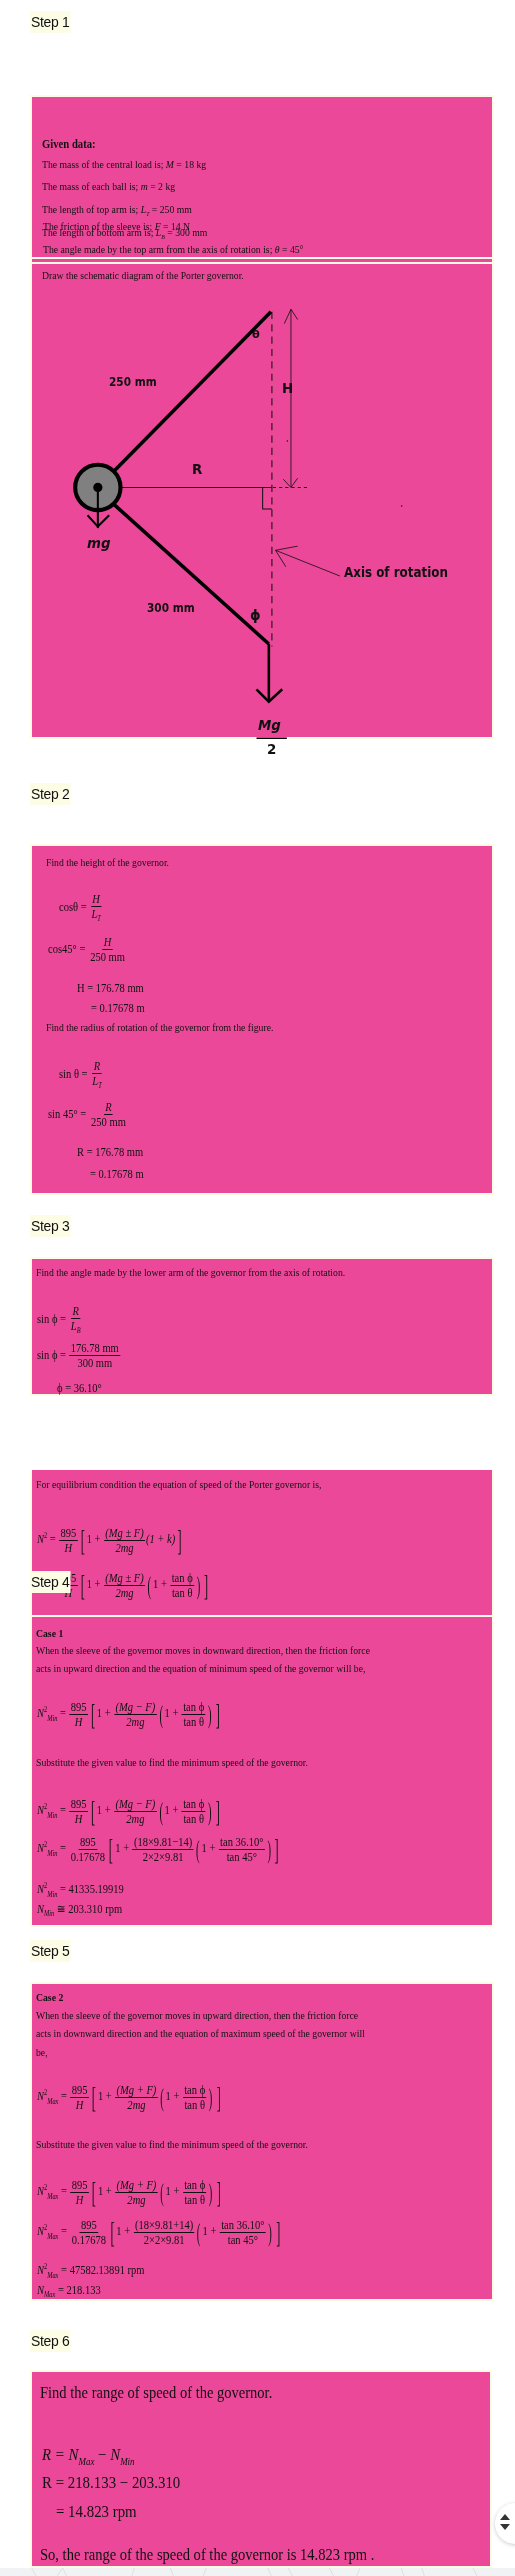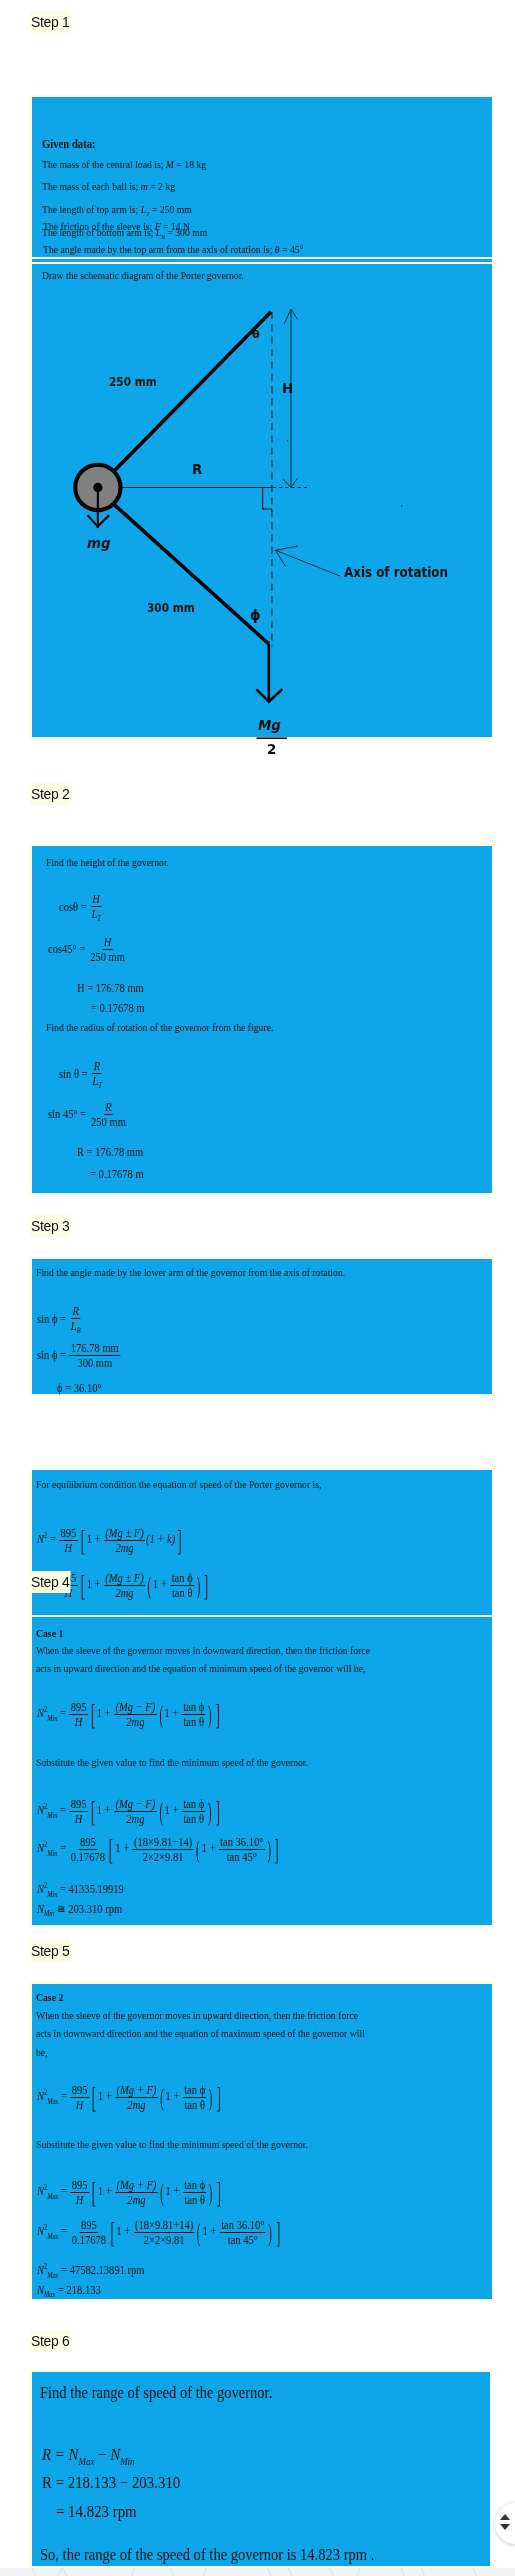--- a/index.html
+++ b/index.html
@@ -1,21 +1,21 @@
 <!DOCTYPE html>
 <html style="font-size:8.2px"><head>
 <meta charset="utf-8">
 <style>
   html, body { margin: 0; padding: 0; }
   body { width: 515px; height: 2686px; background: #ffffff; position: relative; overflow: hidden;
          font-family: "Liberation Serif", serif; color: #111; }
   .abs { position: absolute; }
   .step-title { position: absolute; left: 30px; font-family: "Liberation Sans", sans-serif; font-size: 15.5px;
                 background: #fdfde6; padding: 2.1px 1px; color: #111; letter-spacing: -0.3px; transform: scaleX(0.9); transform-origin: left; }
-  .card { position: absolute; left: 30px; width: 464px; background: #0ea5e9; border: 2.6px solid #fcfce6; box-sizing: border-box; }
+  .card { position: absolute; left: 30px; width: 464px; background: #ec4899; border: 2.6px solid #fcfce6; box-sizing: border-box; }
   .txt { position: absolute; font-family: "Liberation Serif", serif; font-size: 11.3px; line-height: 1; white-space: nowrap;
          transform: scaleX(0.86); transform-origin: left top; color:#111; }
   .big { font-size: 16.5px; transform: scaleX(0.88); }
   .bold { font-weight: bold; }
   .eq { position: absolute; font-family: "Liberation Serif", serif; font-size: 12.4px; white-space: nowrap; transform: scaleX(0.85); transform-origin: left top; }
   .frac { display: inline-flex; flex-direction: column; align-items: center; vertical-align: middle; margin: 0 1px; }
   .frac .num { border-bottom: 1px solid #111; padding: 0 1.5px; line-height: 1.15; }
   .frac .den { padding: 0 1.5px; line-height: 1.15; }
   i.v { font-style: italic; }
   sub, sup { font-size: 60%; }

